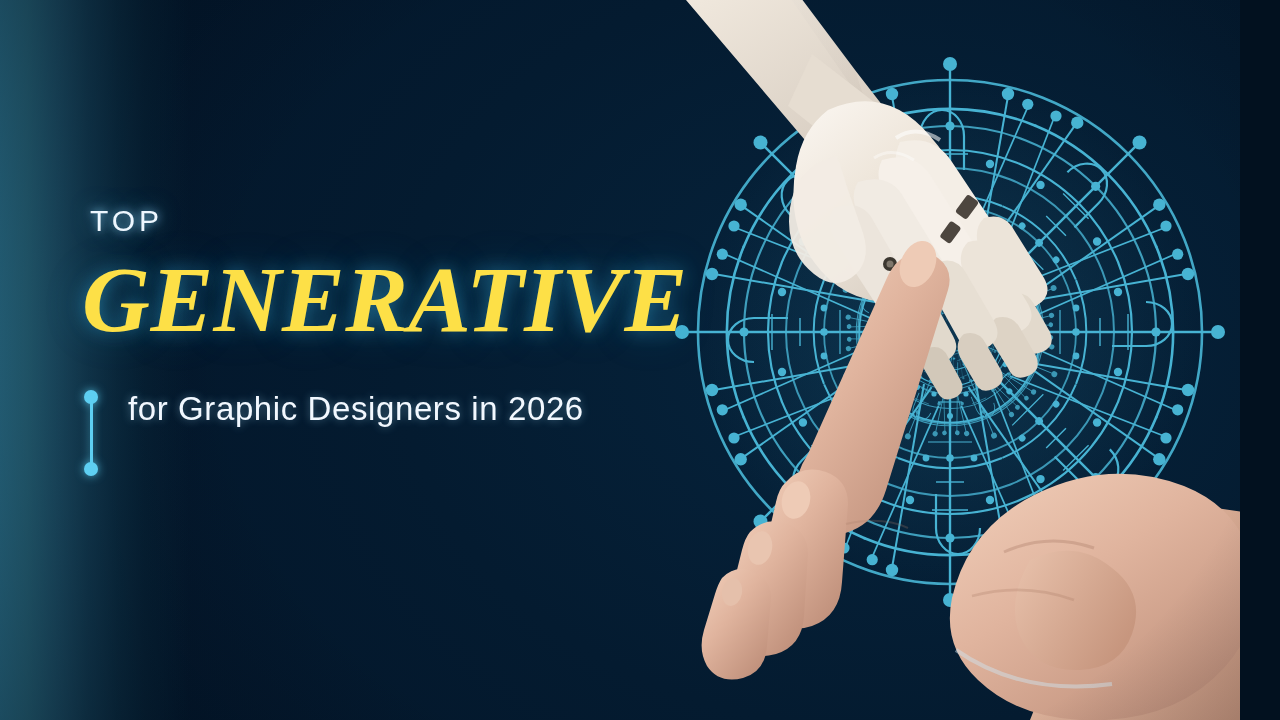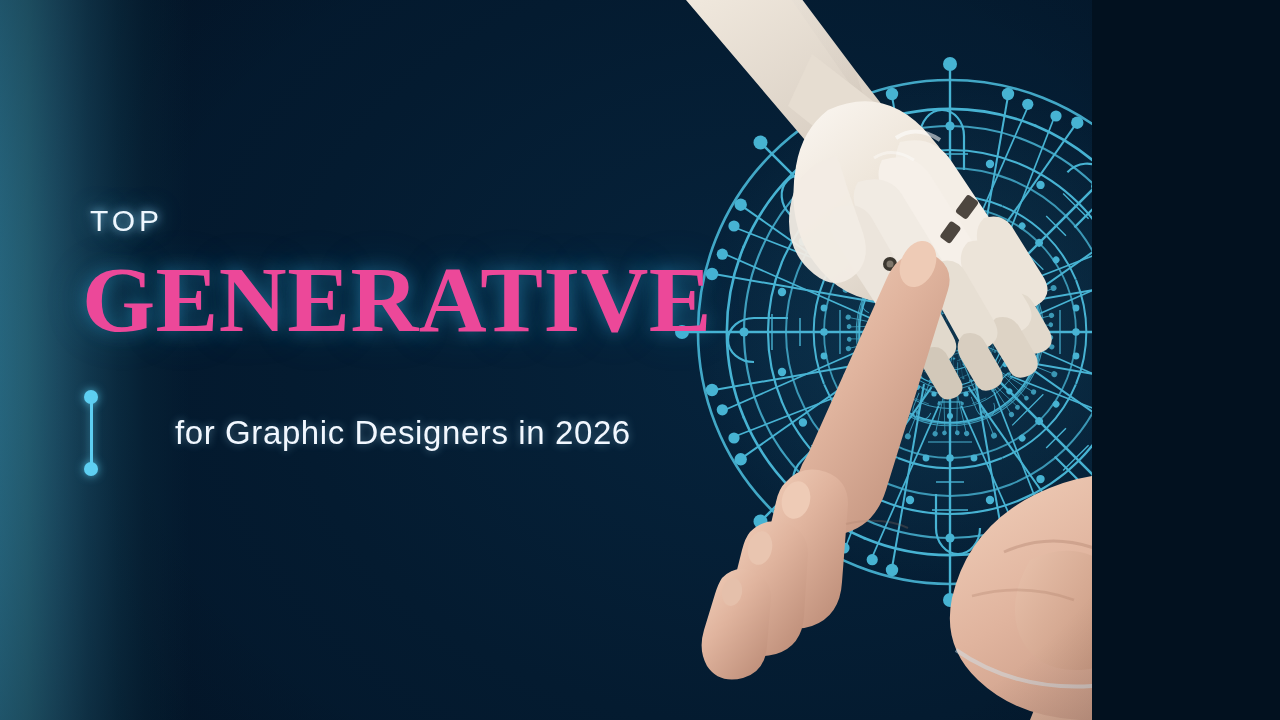--- a/index.html
+++ b/index.html
@@ -2,21 +2,21 @@
 <html><head>
 <meta charset="utf-8">
 <style>
   html, body {
     margin: 0;
     padding: 0;
     background: #02111f;
   }
   #poster {
     position: relative;
-    width: 1092px;
+    width: 1240px;
     height: 720px;
     overflow: hidden;
     background: #041c33;
     font-family: "Liberation Sans", sans-serif;
   }
 
   
   .bg-base {
     position: absolute;
     inset: 0;
@@ -76,34 +76,33 @@
     text-shadow: 0 0 10px rgba(150,220,255,0.85), 0 0 22px rgba(90,200,245,0.55);
     line-height: 1;
     margin: 0 0 18px 8px;
   }
   .headline {
     font-family: "Liberation Serif", serif;
     font-weight: bold;
     font-size: 94px;
     line-height: 0.96;
     letter-spacing: 0.5px;
-    color: #ec4899;
+    color: #fde047;
     text-shadow: 0 0 18px rgba(60,190,240,0.45), 0 0 40px rgba(40,160,220,0.25);
     margin: 0;
     white-space: nowrap;
+    font-style: italic;
   }
   .headline .l2 { display: block; }
 
   .sub-row {
     position: relative;
     display: flex;
-    align-items: center;
     margin-top: 46px;
     margin-left: 2px;
-    gap: 47px;
   }
   .accent-bar {
     position: relative;
     width: 14px; height: 86px;
     flex: 0 0 14px;
     margin-right: 30px;
   }
   .accent-bar .line {
     position: absolute;
     left: 6px; top: 7px;

